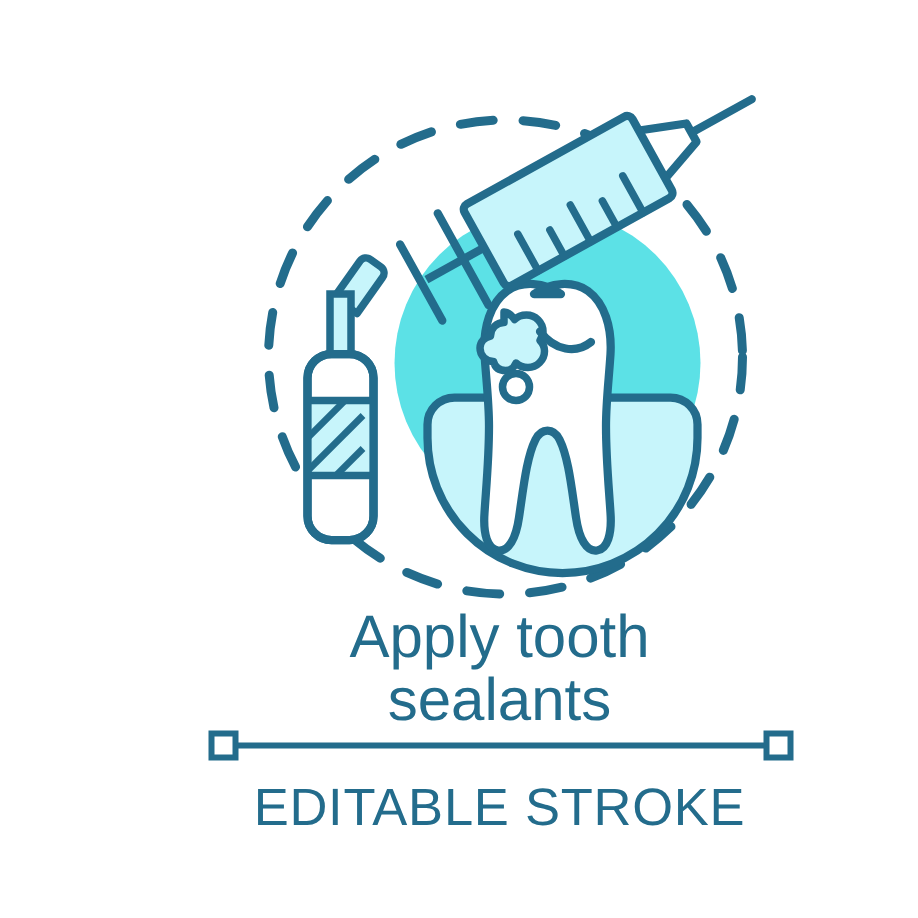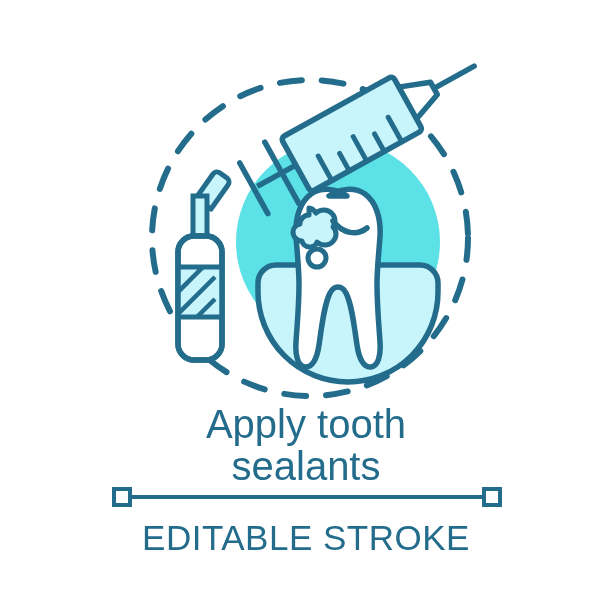--- a/index.html
+++ b/index.html
@@ -12,20 +12,21 @@
     width: 612px;
     height: 612px;
     font-family: "Liberation Sans", sans-serif;
     overflow: hidden;
   }
   #canvas {
     position: relative;
     width: 528px;
     height: 612px;
     background: #ffffff;
+    margin-left: 27px;
   }
   #artboard {
     position: absolute;
     inset: 0;
     width: 612px;
     height: 612px;
     display: block;
   }
   .title-text {
     font-family: "Liberation Sans", sans-serif;

